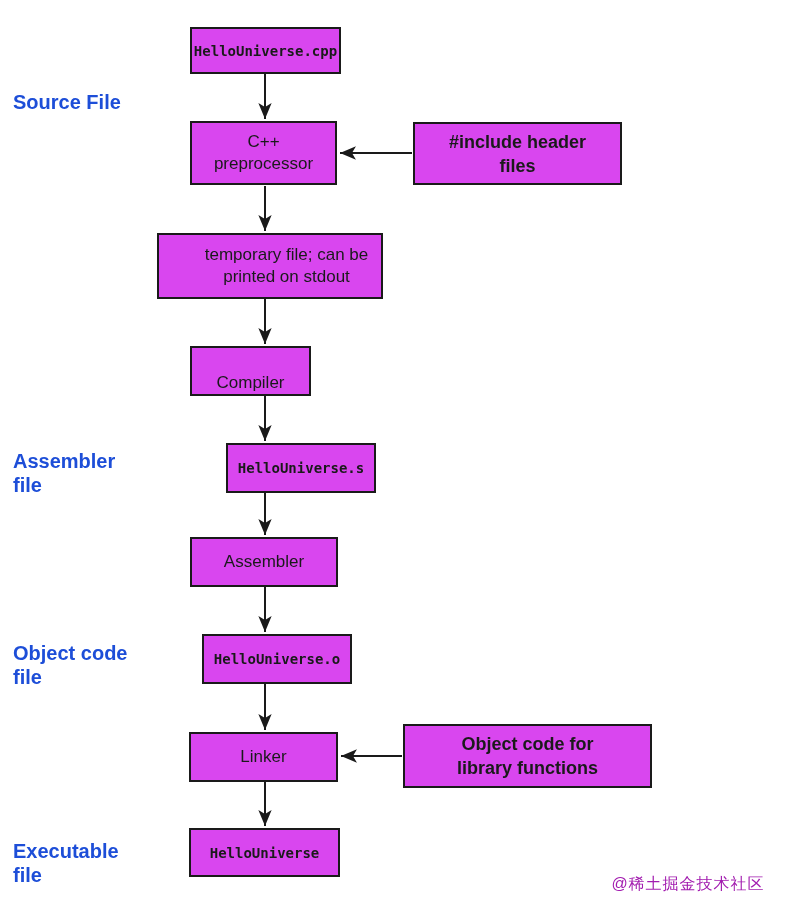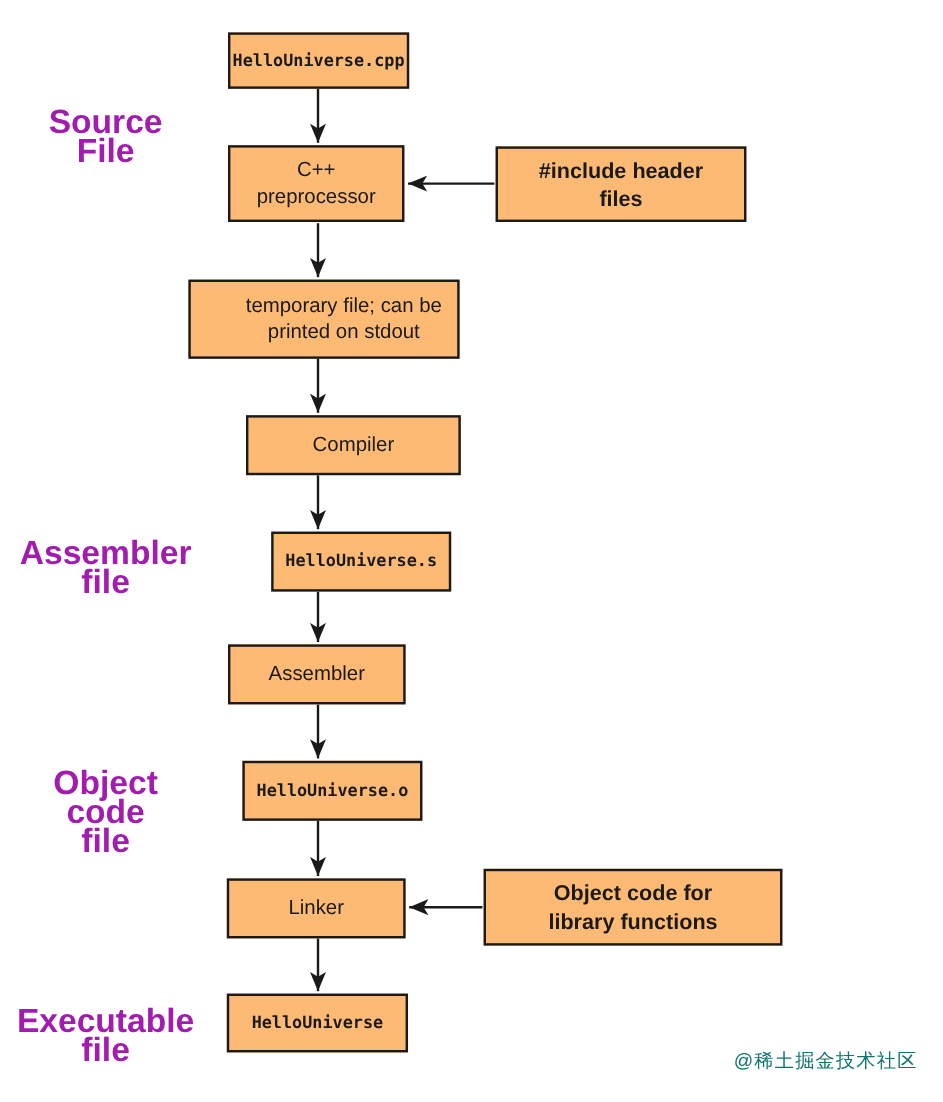--- a/index.html
+++ b/index.html
@@ -18,21 +18,21 @@
   }
   .arrows {
     position: absolute;
     left: 0;
     top: 0;
   }
   .node {
     position: absolute;
     box-sizing: border-box;
     border: 2px solid #1a1a1a;
-    background: #fdba74;
+    background: #d946ef;
     display: flex;
     align-items: center;
     justify-content: center;
     text-align: center;
   }
   .node .txt {
     white-space: pre-line;
     line-height: 22px;
   }
   .sans-node {
@@ -49,35 +49,34 @@
     font-family: "Liberation Sans", sans-serif;
     font-size: 18px;
     font-weight: 700;
   }
   .callout .txt {
     line-height: 24px;
   }
   .stage-label {
     position: absolute;
     font-family: "Liberation Sans", sans-serif;
-    font-size: 28px;
+    font-size: 20px;
     font-weight: 700;
     line-height: 24px;
-    text-align: center;
     white-space: pre-line;
-    color: #a21caf;
+    color: #1d4ed8;
   }
   .watermark {
     position: absolute;
     left: 598px;
     top: 874px;
     width: 180px;
     text-align: center;
     font-size: 16px;
-    color: #0f766e;
+    color: #a21caf;
     letter-spacing: 1px;
   }
 </style>
 </head>
 <body>
 
 <div class="canvas">
 
   <svg class="arrows" width="786" height="918" viewBox="0 0 786 918">
     <defs>
@@ -114,21 +113,21 @@
   <div class="node sans-node" style="left:190px; top:121px; width:147px; height:64px;">
     <span class="txt">C++
 preprocessor</span>
   </div>
 
   <div class="node sans-node" style="left:157px; top:233px; width:226px; height:66px;padding-left:33px;">
     <span class="txt">temporary file; can be
 printed on stdout</span>
   </div>
 
-  <div class="node sans-node" style="left:205px; top:346px; width:179px; height:50px;">
+  <div class="node sans-node" style="left:190px; top:346px; width:121px; height:50px;align-items:flex-end;">
     <span class="txt">Compiler</span>
   </div>
 
   <div class="node mono-node" style="left:190px; top:443px; width:150px; height:50px;margin-left:36px;">
     <span class="txt">HelloUniverse.s</span>
   </div>
 
   <div class="node sans-node" style="left:190px; top:537px; width:148px; height:50px;">
     <span class="txt">Assembler</span>
   </div>

